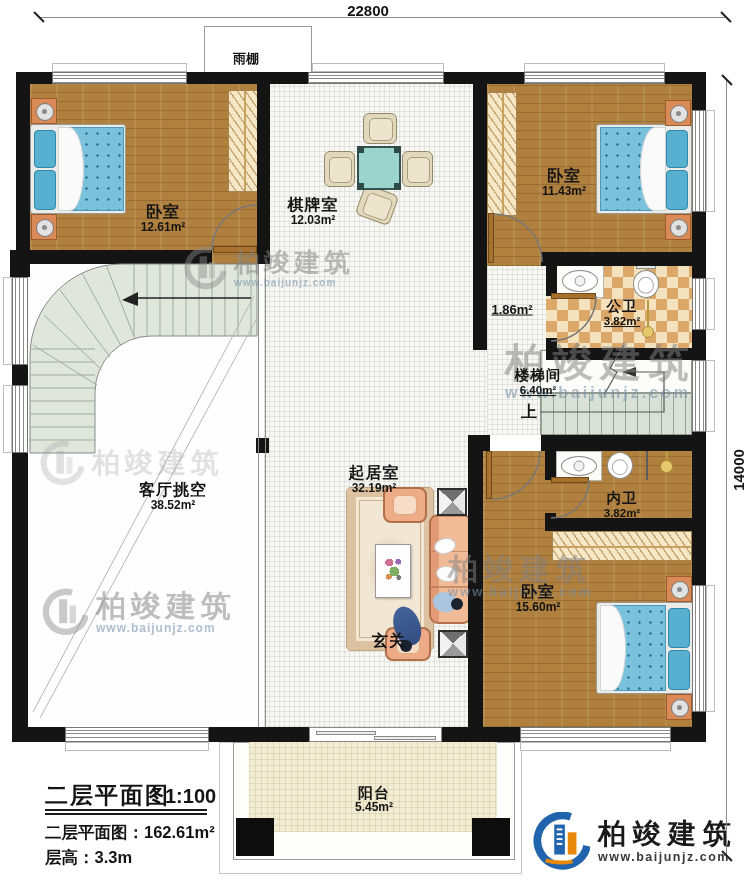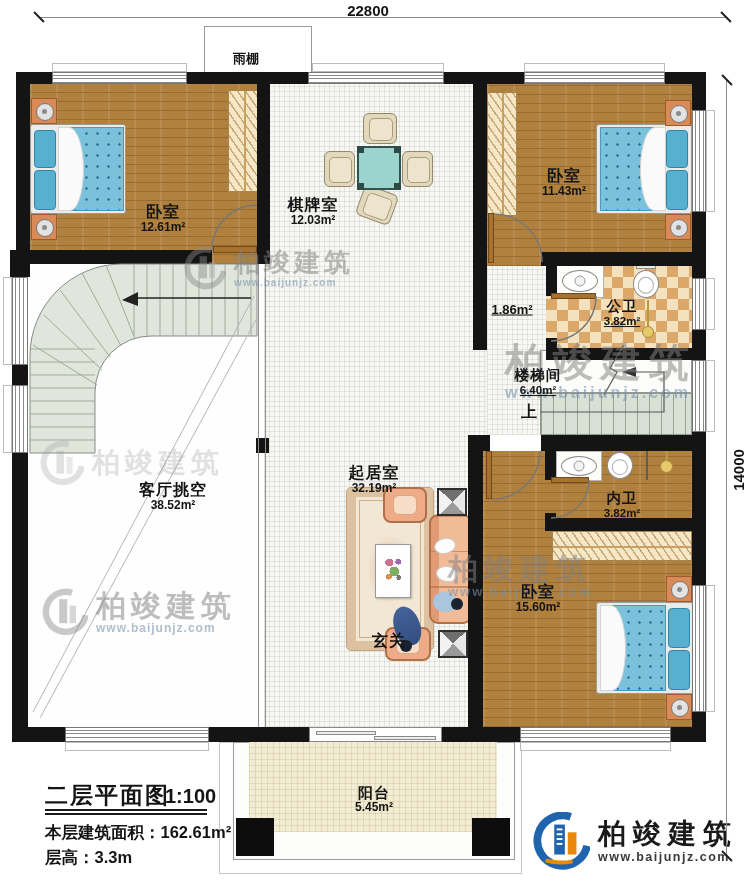--- a/index.html
+++ b/index.html
@@ -377,21 +377,21 @@
   <div class="abs tick" style="left:719px;top:16px;"></div>
   <div class="dimtext abs" style="left:368px;top:10px;transform:translate(-50%,-50%);">22800</div>
   <div class="abs dimline" style="left:726px;top:80px;width:1px;height:776px;"></div>
   <div class="abs tick" style="left:720px;top:79px;"></div>
   <div class="abs tick" style="left:720px;top:855px;"></div>
   <div class="dimtext abs" style="left:738px;top:470px;transform:translate(-50%,-50%) rotate(-90deg);">14000</div>
 
   <div class="tbtitle" style="left:45px;top:780px;font-size:23px;letter-spacing:2px;">二层平面图</div>
   <div class="tbtitle" style="left:165px;top:785px;font-size:20px;">1:100</div>
   <div class="abs" style="left:45px;top:809px;width:162px;height:6px;border-top:2px solid #1a1a1a;border-bottom:2px solid #1a1a1a;z-index:40;"></div>
-  <div class="tbtitle" style="left:45px;top:822px;font-size:16.5px;">本层建筑面积：162.61m²</div>
+  <div class="tbtitle" style="left:45px;top:822px;font-size:16.5px;">二层平面图：162.61m²</div>
   <div class="tbtitle" style="left:45px;top:847px;font-size:16.5px;">层高：3.3m</div>
 
   <div class="abs" style="left:532px;top:812px;display:flex;align-items:center;gap:8px;z-index:40;">
     <svg width="58" height="58" viewBox="0 0 60 60">
       <path d="M40,5 A26,26 0 1 0 57,35" fill="none" stroke="#1f64ad" stroke-width="8"></path>
       <rect x="23" y="13" width="11" height="31" fill="#1f64ad"></rect>
       <rect x="25.5" y="17" width="6" height="2" fill="#fff"></rect>
         <rect x="25.5" y="22" width="6" height="2" fill="#fff"></rect>
       <rect x="25.5" y="27" width="6" height="2" fill="#fff"></rect>
         <rect x="25.5" y="32" width="6" height="2" fill="#fff"></rect>

